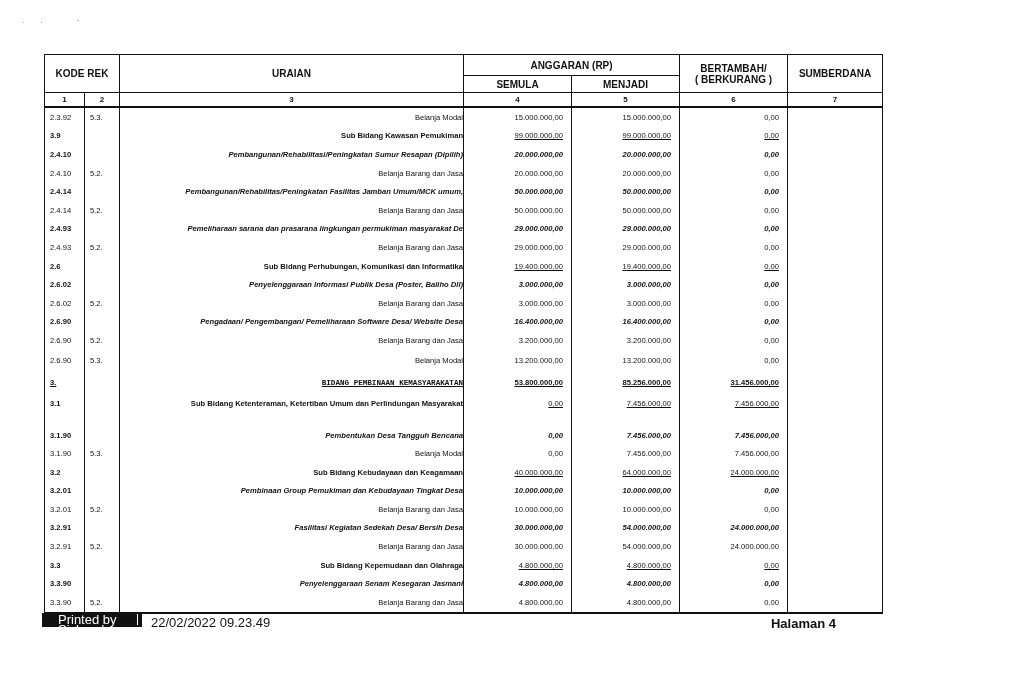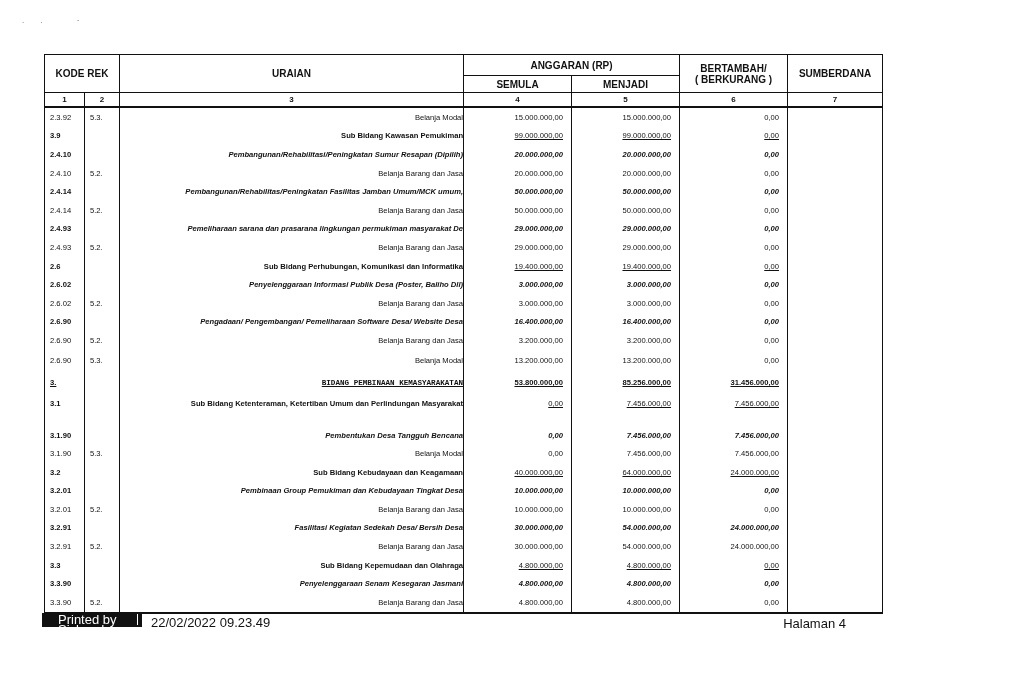--- a/index.html
+++ b/index.html
@@ -28,21 +28,21 @@
   tr.keg td.c1 { font-weight: bold; }
   tr.keg td.c3 { padding-left: 5px; font-weight: bold; font-style: italic; }
   tr.keg td.num { font-weight: bold; font-style: italic; }
   tr.bid td.c1 { font-weight: bold; text-decoration: underline; }
   tr.bid td.c3 { padding-left: 3px; font-weight: bold; text-decoration: underline; font-family: Liberation Mono, monospace; }
   tr.bid td.num { font-weight: bold; text-decoration: underline; }
   .footer { position: absolute; top: 613px; left: 42px; width: 840px; height: 14px; font-size: 13px; }
   .printed { position: absolute; left: 0; top: 0; background: #111; color: #fff; padding: 2px 10px 2px 16px; height: 10px; line-height: 10px; width: 74px; }
   .printed .sep { position: absolute; right: 4px; top: 1px; width: 1px; height: 11px; background: #fff; }
   .stamp { position: absolute; left: 109px; top: 2px; color: #111; }
-  .page { position: absolute; right: 36px; top: 3px; color: #111; }
+  .page { position: absolute; right: 46px; top: 3px; color: #111; font-weight: bold; }
 </style>
 </head>
 <body>
 
 <div class="specks">.. ·</div>
 
 <div class="sheet">
   <table>
     <colgroup>
       <col style="width:40px">

